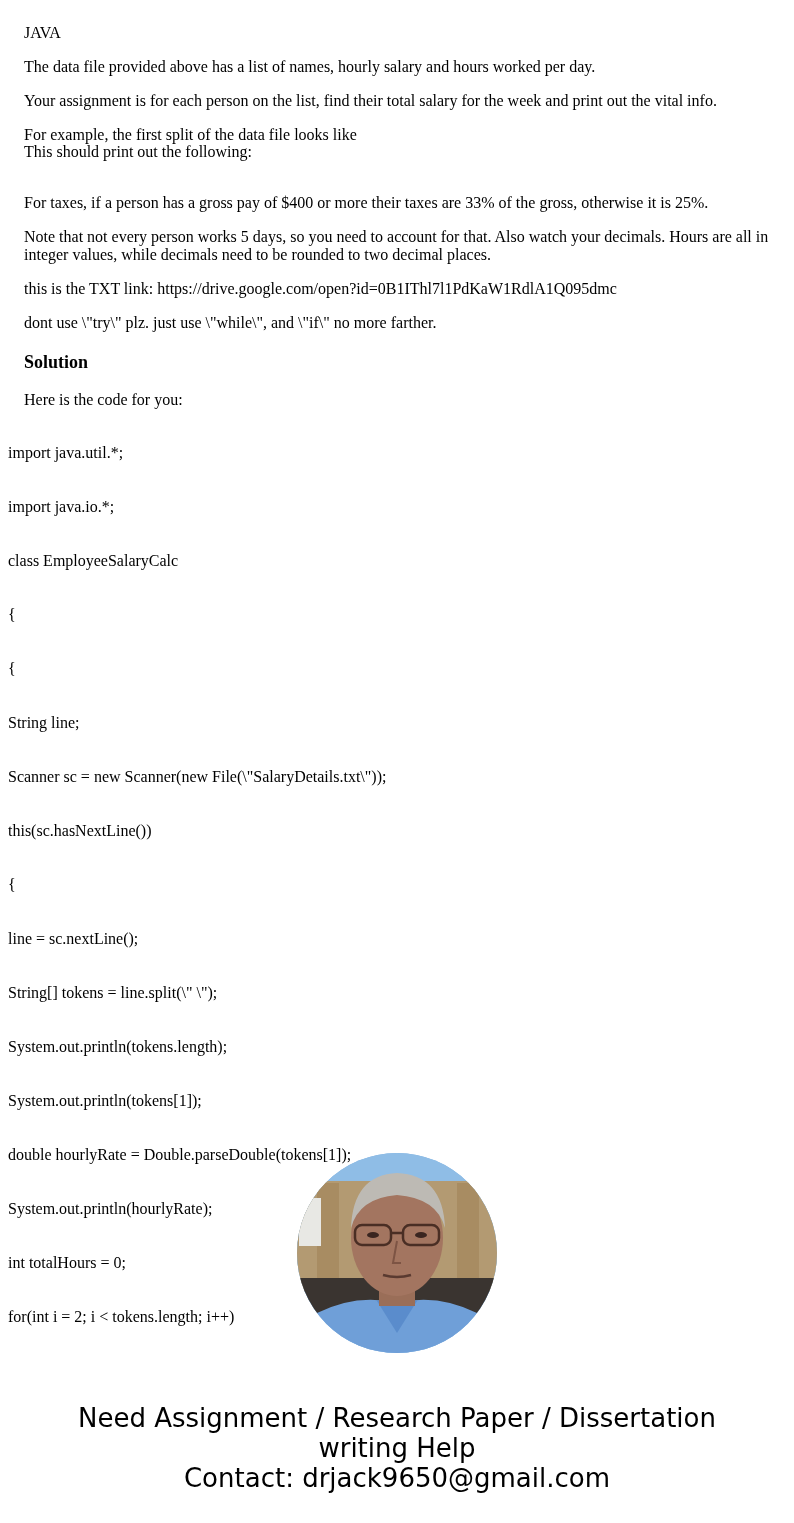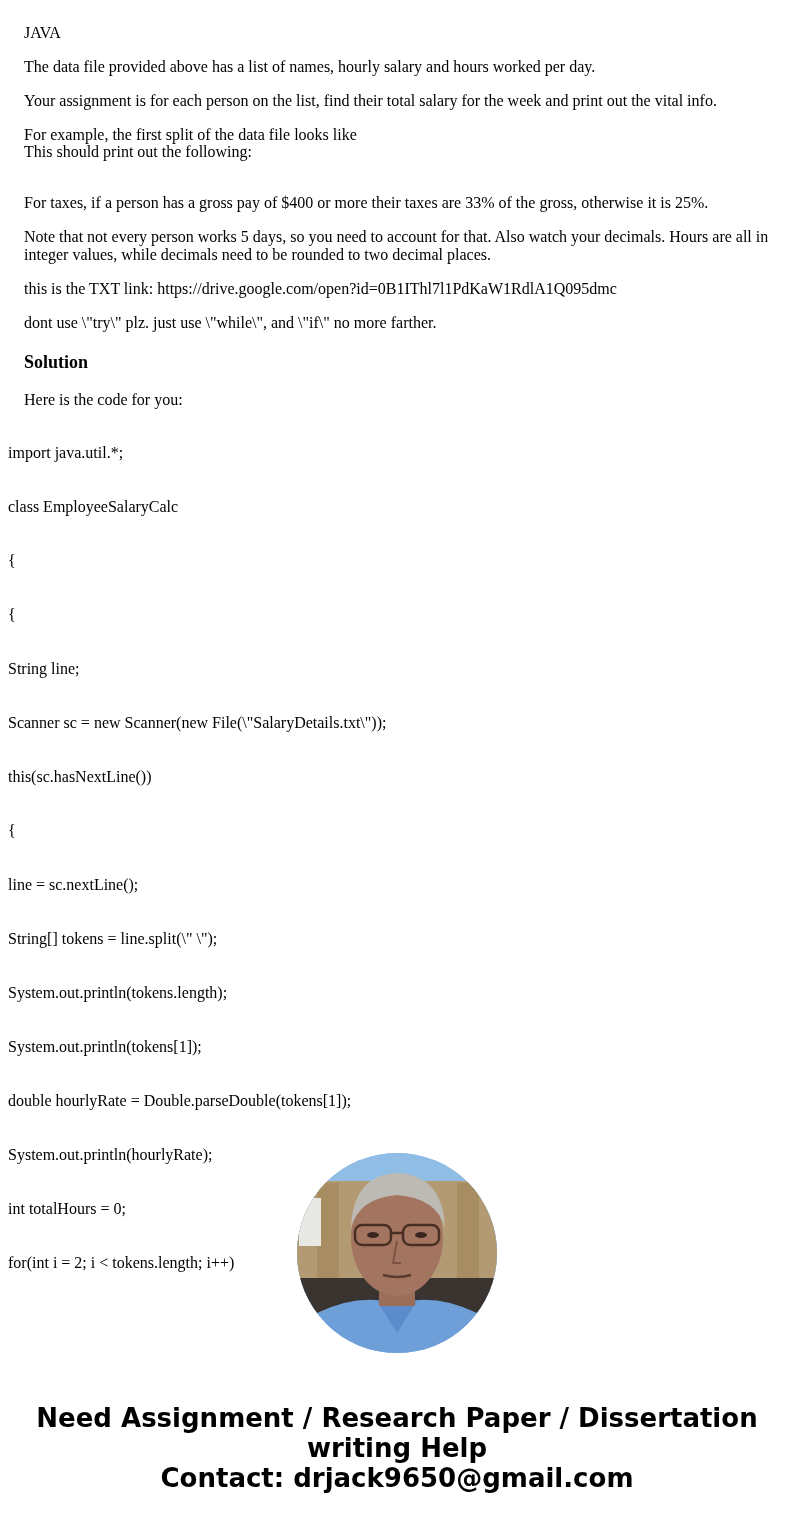--- a/index.html
+++ b/index.html
@@ -24,21 +24,21 @@
       border-radius: 50%;
       overflow: hidden;
       background: #7fb0e0;
     }
     .banner {
       position: absolute;
       left: 0; top: 1403px;
       width: 794px;
       text-align: center;
       font-family: "DejaVu Sans", sans-serif;
-      font-weight: bold;
+      font-weight: normal;
       font-size: 26px;
       line-height: 30px;
       color: #000;
     }
     .banner span { display: block; }
   </style>
 </head>
 <body>
 
 <div class="content">
@@ -50,20 +50,21 @@
   <p class="p" style="top:178px;">For taxes, if a person has a gross pay of $400 or more their taxes are 33% of the gross, otherwise it is 25%.</p>
   <p class="p" style="top:212px;">Note that not every person works 5 days, so you need to account for that. Also watch your decimals. Hours are all in integer values, while decimals need to be rounded to two decimal places.</p>
   <p class="p" style="top:264px;">this is the TXT link: https://drive.google.com/open?id=0B1IThl7l1PdKaW1RdlA1Q095dmc</p>
   <p class="p" style="top:298px;">dont use \"try\" plz. just use \"while\", and \"if\" no more farther.</p>
 
   <h3 class="p heading" style="top:335px;">Solution</h3>
   <p class="p" style="top:375px;">Here is the code for you:</p>
 
   <div class="code">
     <span class="code-line">import java.util.*;</span>
+    <span class="code-line">import java.io.*;</span>
     <span class="code-line">class EmployeeSalaryCalc</span>
     <span class="code-line">{</span>
     <span class="code-line">{</span>
     <span class="code-line">String line;</span>
     <span class="code-line">Scanner sc = new Scanner(new File(\"SalaryDetails.txt\"));</span>
     <span class="code-line">this(sc.hasNextLine())</span>
     <span class="code-line">{</span>
     <span class="code-line">line = sc.nextLine();</span>
     <span class="code-line">String[] tokens = line.split(\" \");</span>
     <span class="code-line">System.out.println(tokens.length);</span>

